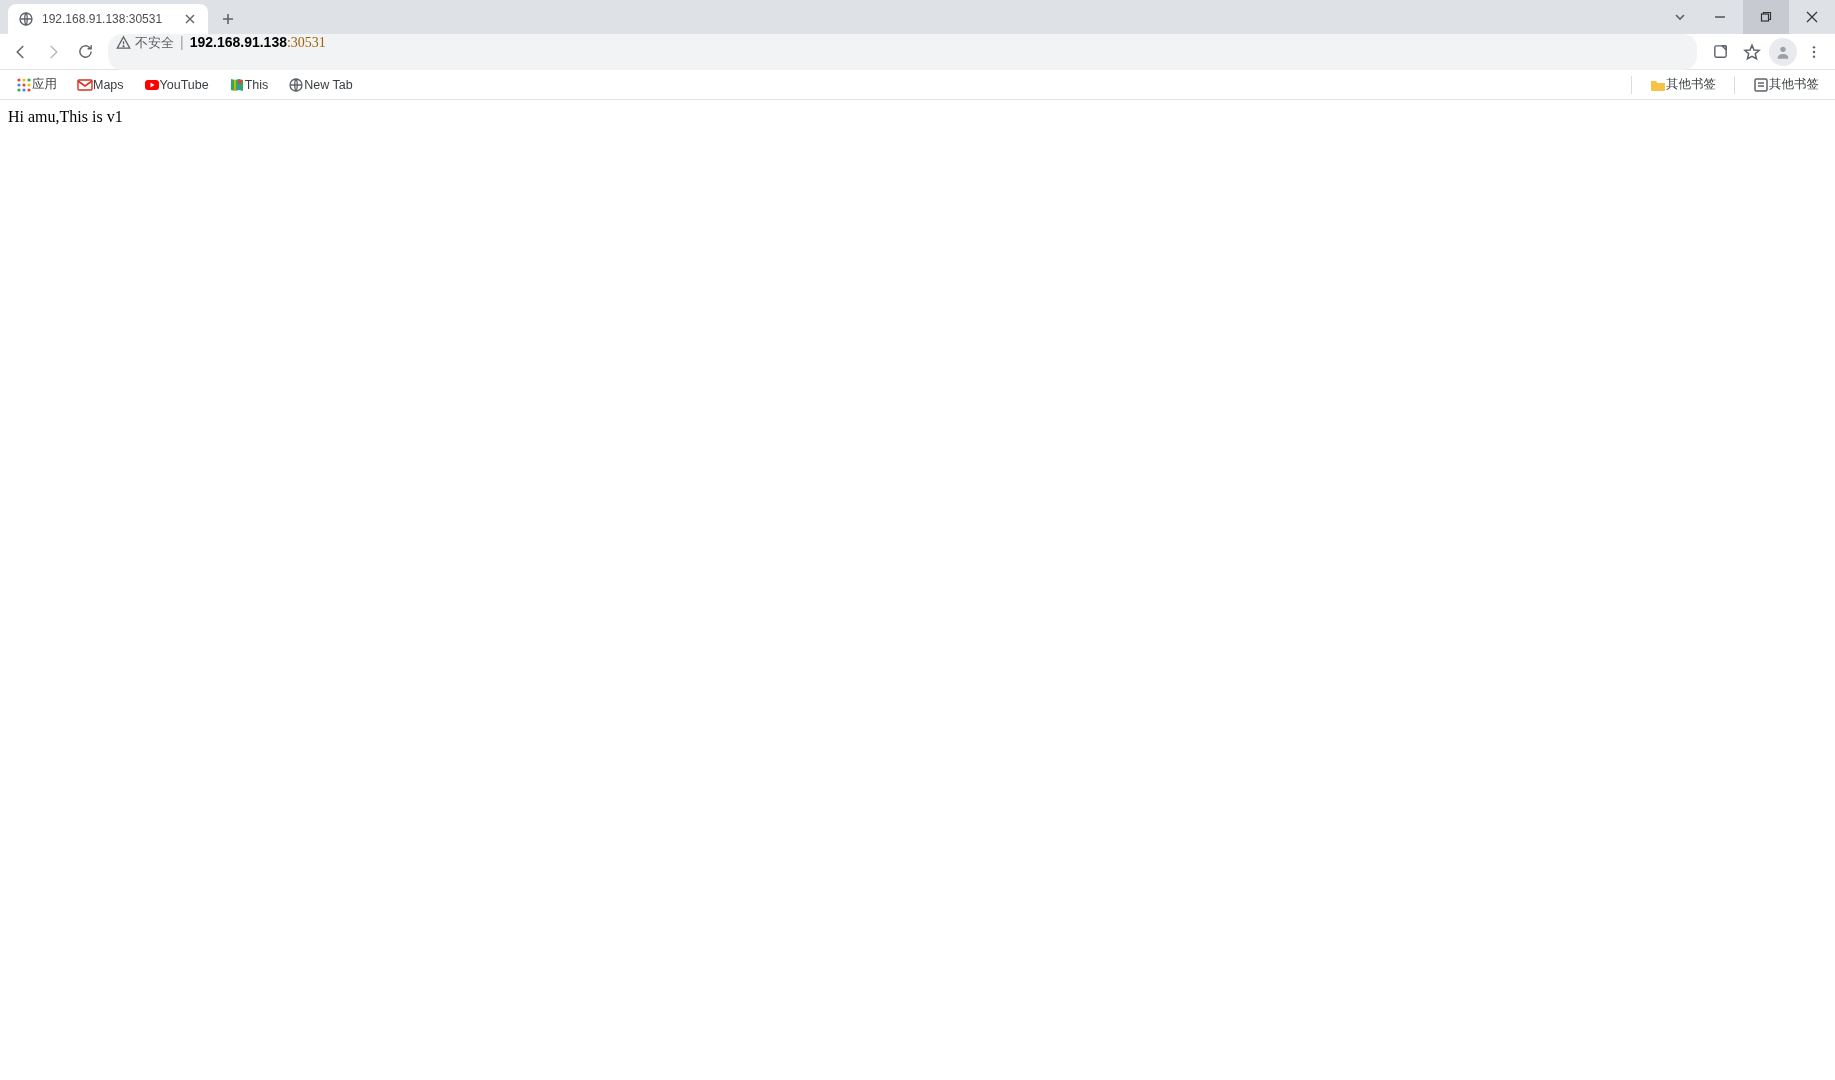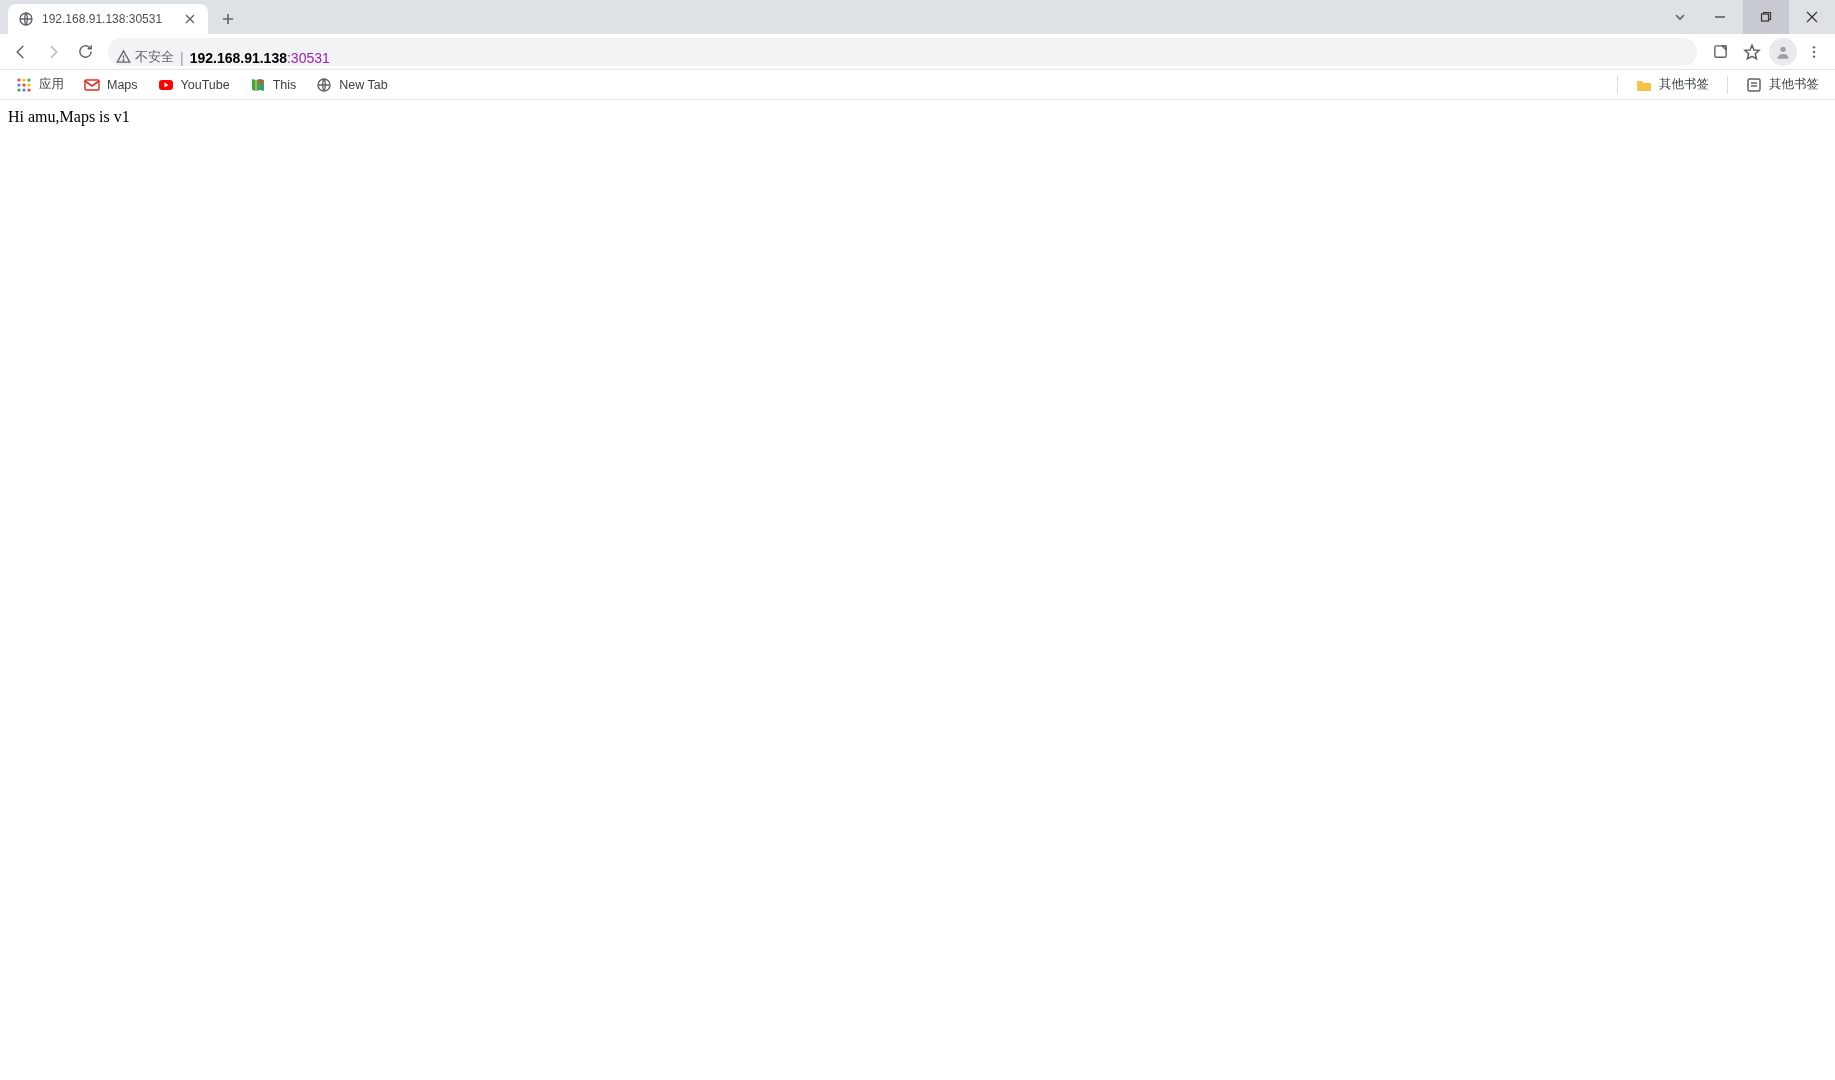--- a/index.html
+++ b/index.html
@@ -74,35 +74,35 @@
   }
   .tbtn {
     width:30px; height:30px;
     display:flex; align-items:center; justify-content:center;
     border-radius:50%;
     color:#5f6368;
   }
   .tbtn.disabled { color:#b9b9b9; }
   .omnibox {
     flex:1;
-    height:28px;
+    height:36px;
     background:#f1f3f4;
     border-radius:14px;
     display:flex;
-    align-items:flex-end;
+    align-items:flex-start;
     padding:0 8px;
     margin:0 6px;
     gap:6px;
     color:#5f6368;
     font-size:14px;
   }
   .omnibox .warn { display:flex; align-items:center; gap:4px; color:#5f6368; font-size:13px;}
   .omnibox .sep { color:#9aa0a6; }
   .omnibox .url-main { color:#000000;font-weight:bold; }
-  .omnibox .url-port { color:#a21caf; }
+  .omnibox .url-port { color:#a16207;font-family:Liberation Serif, serif; }
   .toolbar-right {
     display:flex; align-items:center; gap:2px;
   }
   .avatar-btn {
     width:28px; height:28px; border-radius:50%;
     background:#e8eaed;
     display:flex; align-items:center; justify-content:center;
     color:#5f6368;
   }
 
@@ -112,21 +112,21 @@
     background:#ffffff;
     border-bottom:1px solid #e3e3e3;
     display:flex;
     align-items:center;
     padding:0 8px;
     gap:4px;
     font-size:12.5px;
     color:#3c4043;
   }
   .bm-item {
-    display:flex; align-items:center; gap:7px;
+    display:flex; align-items:center; gap:0;
     padding:4px 8px;
     border-radius:4px;
     white-space:nowrap;
     text-align:center;
   }
   .bm-icon { width:16px; height:16px; display:flex; align-items:center; justify-content:center; }
   .bm-spacer { flex:1; }
   .bm-divider {
     width:1px; height:18px; background:#dcdcdc; margin:0 6px;
   }
@@ -335,14 +335,14 @@
       <svg width="16" height="16" viewBox="0 0 16 16" fill="none" stroke="#5f6368" stroke-width="1.5">
         <rect x="2" y="2" width="12" height="12" rx="1.5"></rect>
         <path d="M5 6h6M5 9h6"></path>
       </svg>
     </span>
     <span>其他书签</span>
   </div>
 </div>
 
 <div class="page">
-  <span>Hi amu,Maps is v1</span>
+  <span>Hi amu,This is v1</span>
 </div>
 
 </body></html>

